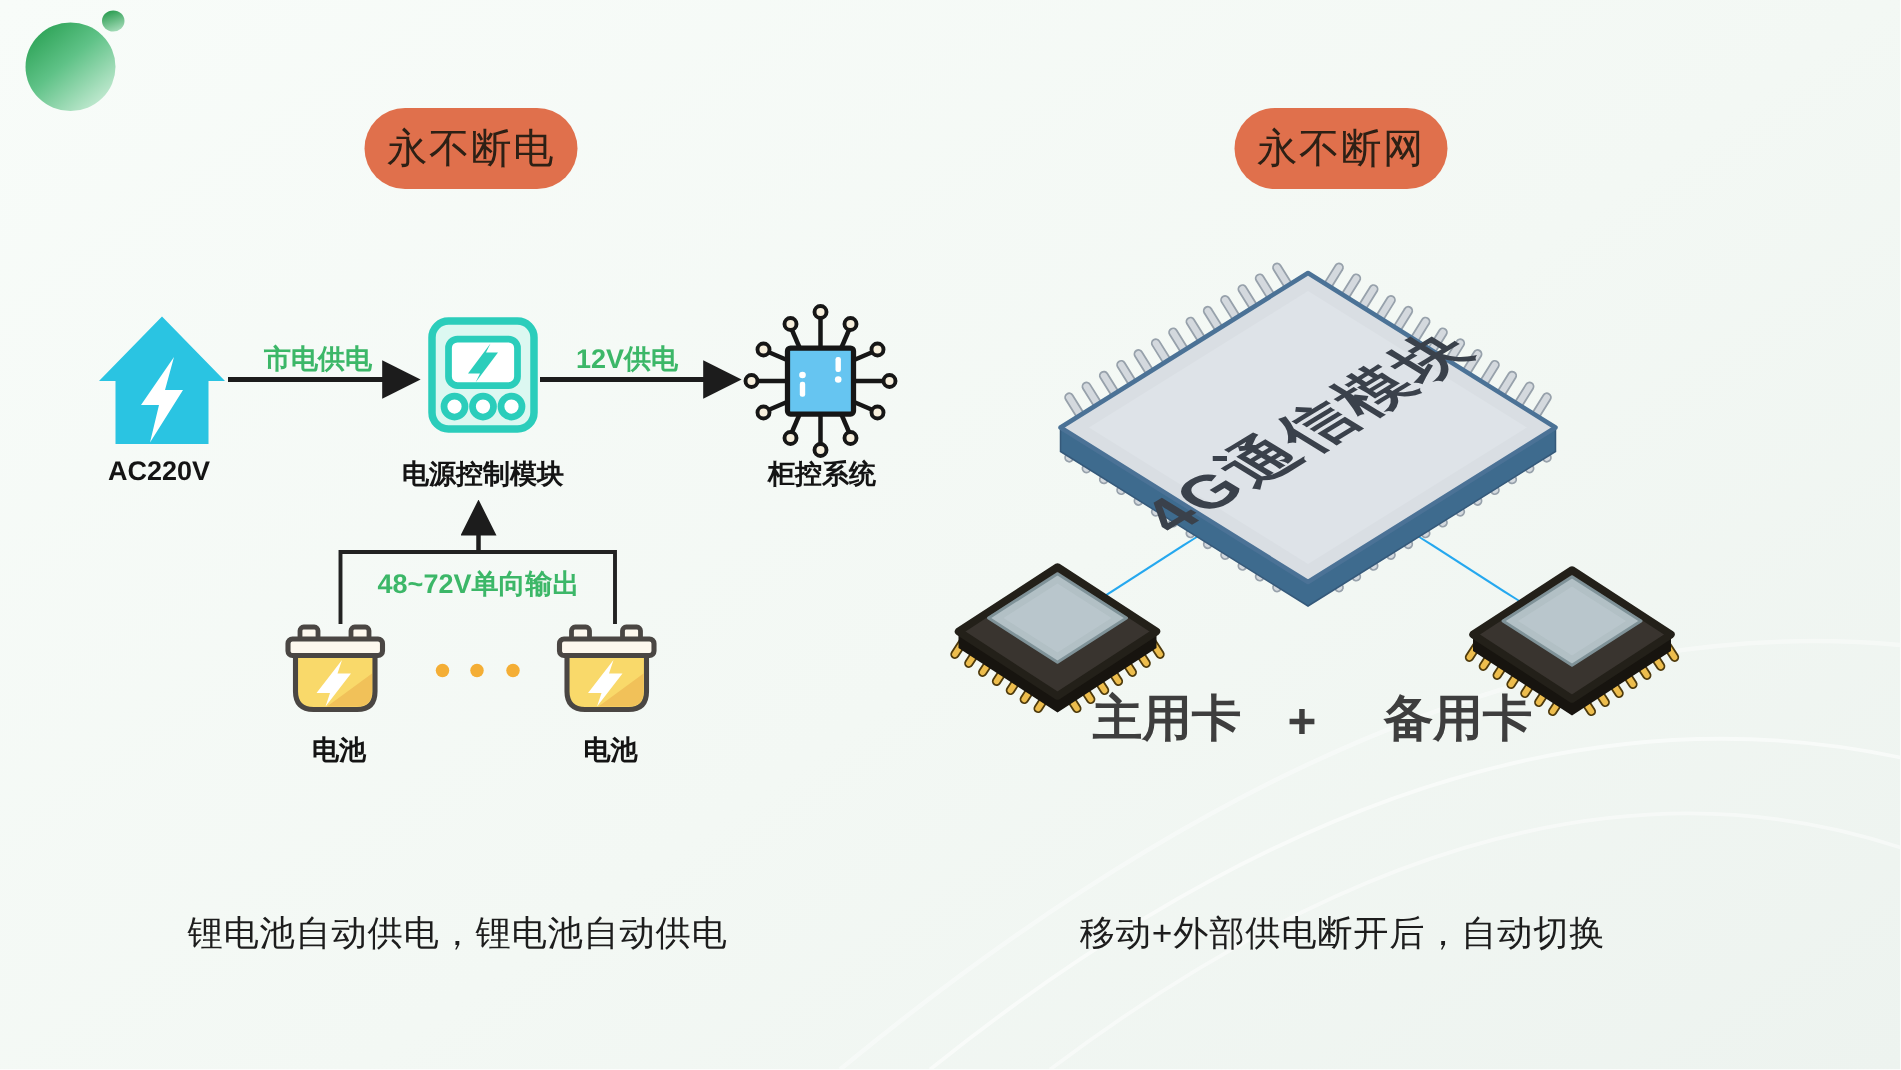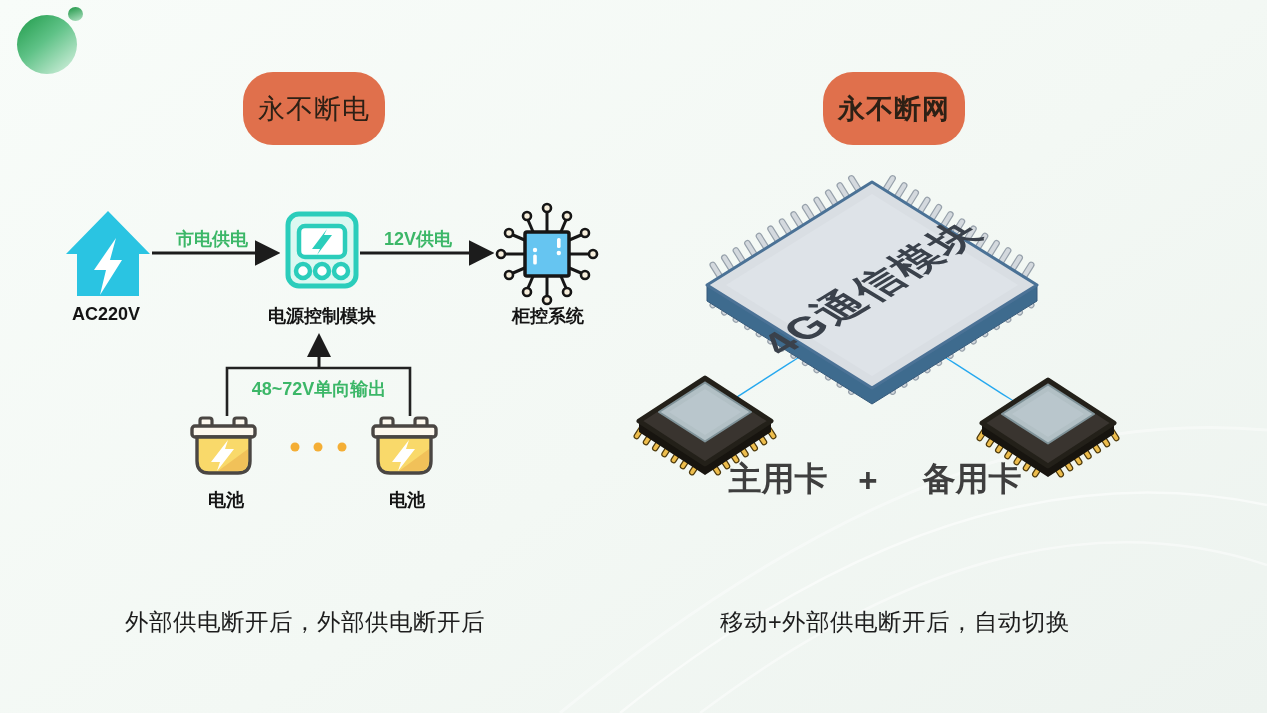--- a/index.html
+++ b/index.html
@@ -13,26 +13,26 @@
   .swirls{ position:absolute; left:0; top:0; pointer-events:none; }
   .logo-circle{
     position:absolute; left:17px; top:15px; width:60px; height:59px; border-radius:50%;
     background:linear-gradient(140deg,#1f9a49 0%,#5fc287 45%,#ddf4e5 100%);
   }
   .logo-dot{
     position:absolute; left:68px; top:7px; width:15px; height:14px; border-radius:50%;
     background:linear-gradient(160deg,#2b9d51 10%,#a5dcb9 90%);
   }
   .badge{
-    position:absolute; top:72px; width:142px; height:73px; border-radius:30px;
+    position:absolute; top:72px; width:142px; height:54px; border-radius:30px;
     background:#e0704c; color:#2d2015; font-size:27px; font-weight:500;
     display:flex; align-items:center; justify-content:center; letter-spacing:1px;
   }
   .badge-left{ left:243px; }
-  .badge-right{ left:823px;font-weight:bold; }
+  .badge-right{ left:823px; }
   .caption{
     position:absolute; top:606px; font-size:23.5px; color:#1d1d1d; text-align:center;
     letter-spacing:0.5px;
   }
   .caption-left{ left:95px; width:420px; }
   .caption-right{ left:690px; width:410px; }
   svg text{ font-family:"Liberation Sans","DejaVu Sans",sans-serif; }
   .node-label{ font-size:18px; font-weight:bold; fill:#141414; }
   .green-label{ font-size:18px; font-weight:600; fill:#3cb768; }
   .sim-label{ font-size:33px; font-weight:bold; fill:#3e3e3e; }
@@ -344,15 +344,15 @@
       <path d="M428 230 L494 273 L428 316 L362 273 Z" fill="#39342f" stroke="#232019" stroke-width="5" stroke-linejoin="round"></path>
       <path d="M428 234.5 L474 264 L428 293.5 L382 264 Z" fill="#b2c0c5" stroke="#7f9298" stroke-width="2" stroke-linejoin="round"></path>
       <path d="M428 241 L464 264 L428 287 L392 264 Z" fill="#bcc9ce" opacity="0.7"></path>
     </g>
 
     <text class="sim-label" x="158" y="340" text-anchor="middle">主用卡</text>
     <text class="sim-label" x="248" y="342" text-anchor="middle" font-size="42">+</text>
     <text class="sim-label" x="352" y="340" text-anchor="middle">备用卡</text>
   </svg>
 
-  <div class="caption caption-left">外部供电断开后，外部供电断开后</div>
+  <div class="caption caption-left">锂电池自动供电，锂电池自动供电</div>
   <div class="caption caption-right">移动+外部供电断开后，自动切换</div>
 </div>
 
 </body></html>

